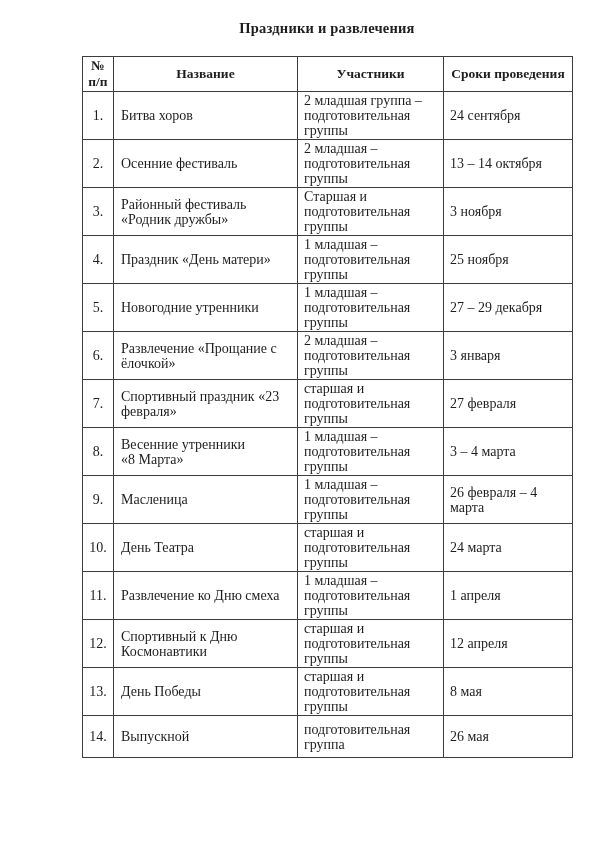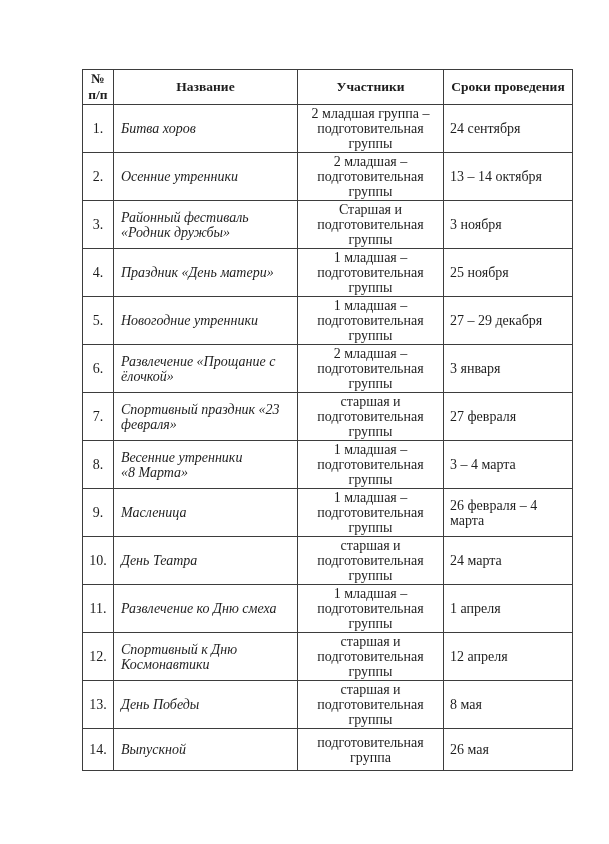--- a/index.html
+++ b/index.html
@@ -22,21 +22,21 @@
     left: 82px;
     width: 490px;
     margin: 0;
     text-align: center;
     font-size: 14.5px;
     font-weight: bold;
     letter-spacing: 0.2px;
   }
   table.schedule {
     position: absolute;
-    top: 69px;
+    top: 56px;
     left: 82px;
     width: 490px;
     border-collapse: collapse;
     table-layout: fixed;
   }
   .schedule th, .schedule td {
     border: 1px solid #3d3d3d;
     vertical-align: middle;
     font-size: 14px;
     line-height: 15px;
@@ -53,34 +53,33 @@
   }
   .schedule tbody tr.data-row { height: 48px; }
   .schedule tbody tr.data-row:last-child { height: 42px; padding-left: 20px; }
   td.cell-num {
     text-align: center;
     padding: 1px 2px;
   }
   td.cell-name {
     white-space: pre-line;
     padding-left: 7px;
-    font-style: italic;
   }
   td.cell-participants {
     white-space: pre-line;
-    text-align: center;
   }
   td.cell-dates {
     white-space: pre-line;
   }
 </style>
 </head>
 <body>
 
 <div class="page">
+  <h1 class="title">Праздники и развлечения</h1>
 
   <table class="schedule">
     <colgroup>
       <col style="width:31px">
       <col style="width:184px">
       <col style="width:146px">
       <col style="width:129px">
     </colgroup>
     <thead>
       <tr>
@@ -94,21 +93,21 @@
         <tr class="data-row">
           <td class="cell-num">1.</td>
           <td class="cell-name">Битва хоров</td>
           <td class="cell-participants">2 младшая группа –
 подготовительная
 группы</td>
           <td class="cell-dates">24 сентября</td>
         </tr>
         <tr class="data-row">
           <td class="cell-num">2.</td>
-          <td class="cell-name">Осенние утренники</td>
+          <td class="cell-name">Осенние фестиваль</td>
           <td class="cell-participants">2 младшая –
 подготовительная
 группы</td>
           <td class="cell-dates">13 – 14 октября</td>
         </tr>
         <tr class="data-row">
           <td class="cell-num">3.</td>
           <td class="cell-name">Районный фестиваль
 «Родник дружбы»</td>
           <td class="cell-participants">Старшая и

